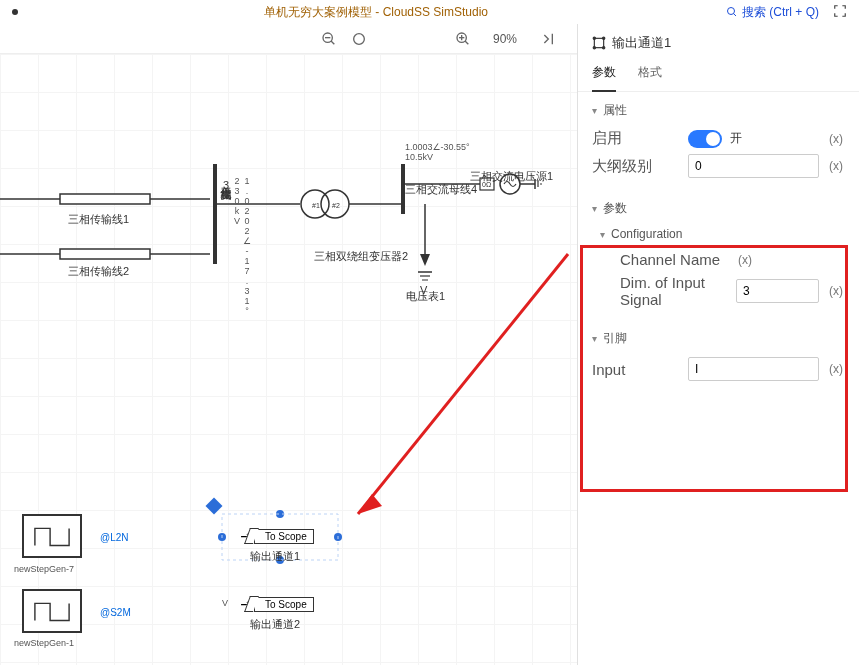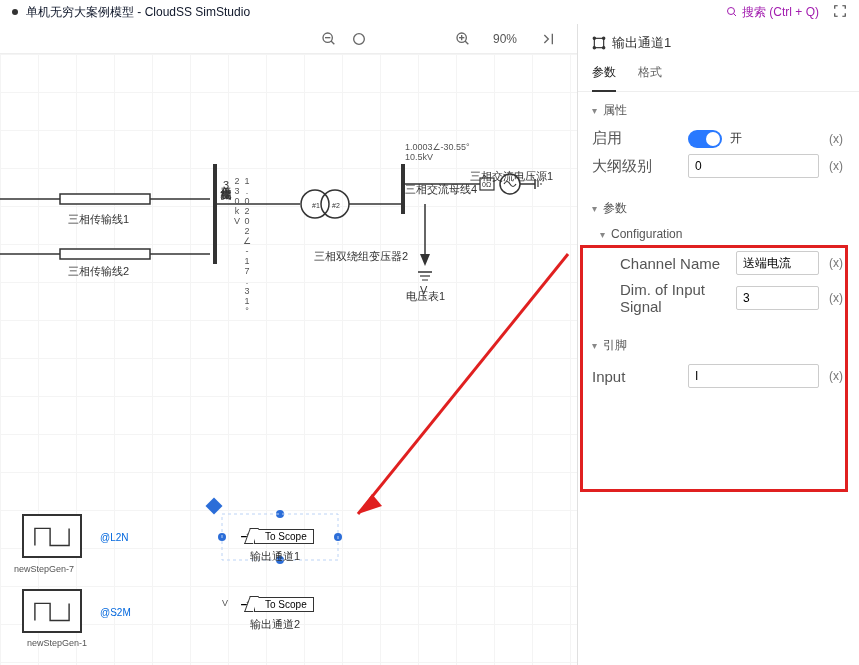--- a/index.html
+++ b/index.html
@@ -1,20 +1,20 @@
 <!DOCTYPE html>
 <html><head>
 <meta charset="utf-8">
 <style>
 * { box-sizing: border-box; margin: 0; padding: 0; font-family: "Microsoft YaHei", Arial, sans-serif; }
 body { width: 859px; height: 665px; background: #fff; overflow: hidden; position: relative; }
 .topbar { height: 24px; display: flex; align-items: center; padding: 0 12px; font-size: 12px; color: #333; }
 .topbar .dot { width: 6px; height: 6px; background: #333; border-radius: 50%; margin-right: 8px; }
-.topbar .title { flex: 1; text-align: left; color: #0f172a; }
-.topbar .search { display: flex; align-items: center; color: #a21caf; font-size: 12px; }
+.topbar .title { flex: 1; text-align: center; color: #a16207; }
+.topbar .search { display: flex; align-items: center; color: #1d4ed8; font-size: 12px; }
 .topbar .search svg { margin-right: 4px; }
 .topbar .full { margin-left: 14px; color: #444; }
 .toolbar { height: 30px; display: flex; align-items: center; justify-content: flex-end; padding-right: 22px; gap: 14px; font-size: 12px; color: #555; border-bottom: 1px solid #eee; position: absolute; left: 0; right: 282px; top: 24px; }
 .toolbar .icon-btn { width: 16px; height: 16px; cursor: pointer; color: #666; }
 .toolbar .zoom-val { margin: 0 8px; }
 .canvas { position: absolute; left: 0; top: 54px; right: 282px; bottom: 0; background: #fff; }
 .canvas .grid { position: absolute; inset: 0; background-image: linear-gradient(to right,#f4f4f4 1px,transparent 1px),linear-gradient(to bottom,#f4f4f4 1px,transparent 1px); background-size: 38px 38px; }
 .canvas svg.circuit { position: absolute; inset: 0; width: 100%; height: 100%; pointer-events: none; }
 .clabel { position: absolute; font-size: 11px; color: #333; white-space: nowrap; }
 .clabel.small { font-size: 9px; color: #555; }
@@ -170,21 +170,21 @@
   </div>
   <div class="clabel blue" style="left:100px;top:478px">@L2N</div>
   <div class="clabel small" style="left:14px;top:510px">newStepGen-7</div>
 
   <div class="step-box" style="left:22px;top:535px">
     <svg viewBox="0 0 40 28">
         <polyline points="2,24 2,6 18,6 18,24 38,24 38,6" fill="none" stroke="#333" stroke-width="1.5"></polyline>
       </svg>
   </div>
   <div class="clabel blue" style="left:100px;top:553px">@S2M</div>
-  <div class="clabel small" style="left:27px;top:584px">newStepGen-1</div>
+  <div class="clabel small" style="left:14px;top:584px">newStepGen-1</div>
 
   <div class="scope-box" style="left:237px;top:470px">
     <span class="arrow">⇥</span>
     <span class="tag">To Scope</span>
   </div>
   <div class="clabel" style="left:250px;top:495px">输出通道1</div>
 
   <div class="clabel small" style="left:222px;top:544px">V</div>
   <div class="scope-box" style="left:237px;top:538px">
     <span class="arrow">⇥</span>
@@ -233,21 +233,20 @@
     <div class="shead">
         <span class="chev">▾</span>
         <span>参数</span>
       </div>
     <div class="shead" style="margin-left:8px">
         <span class="chev">▾</span>
         <span>Configuration</span>
       </div>
     <div class="row">
       <span class="lbl wide">Channel Name</span>
-      <div class="ctl"><input class="input" value="送端电流" style=""></div>
       <span class="x">(x)</span>
     </div>
     <div class="row">
       <span class="lbl wide">Dim. of Input Signal</span>
       <div class="ctl"><input class="input" value="3" style=""></div>
       <span class="x">(x)</span>
     </div>
   </div>
 
   <div class="section">

